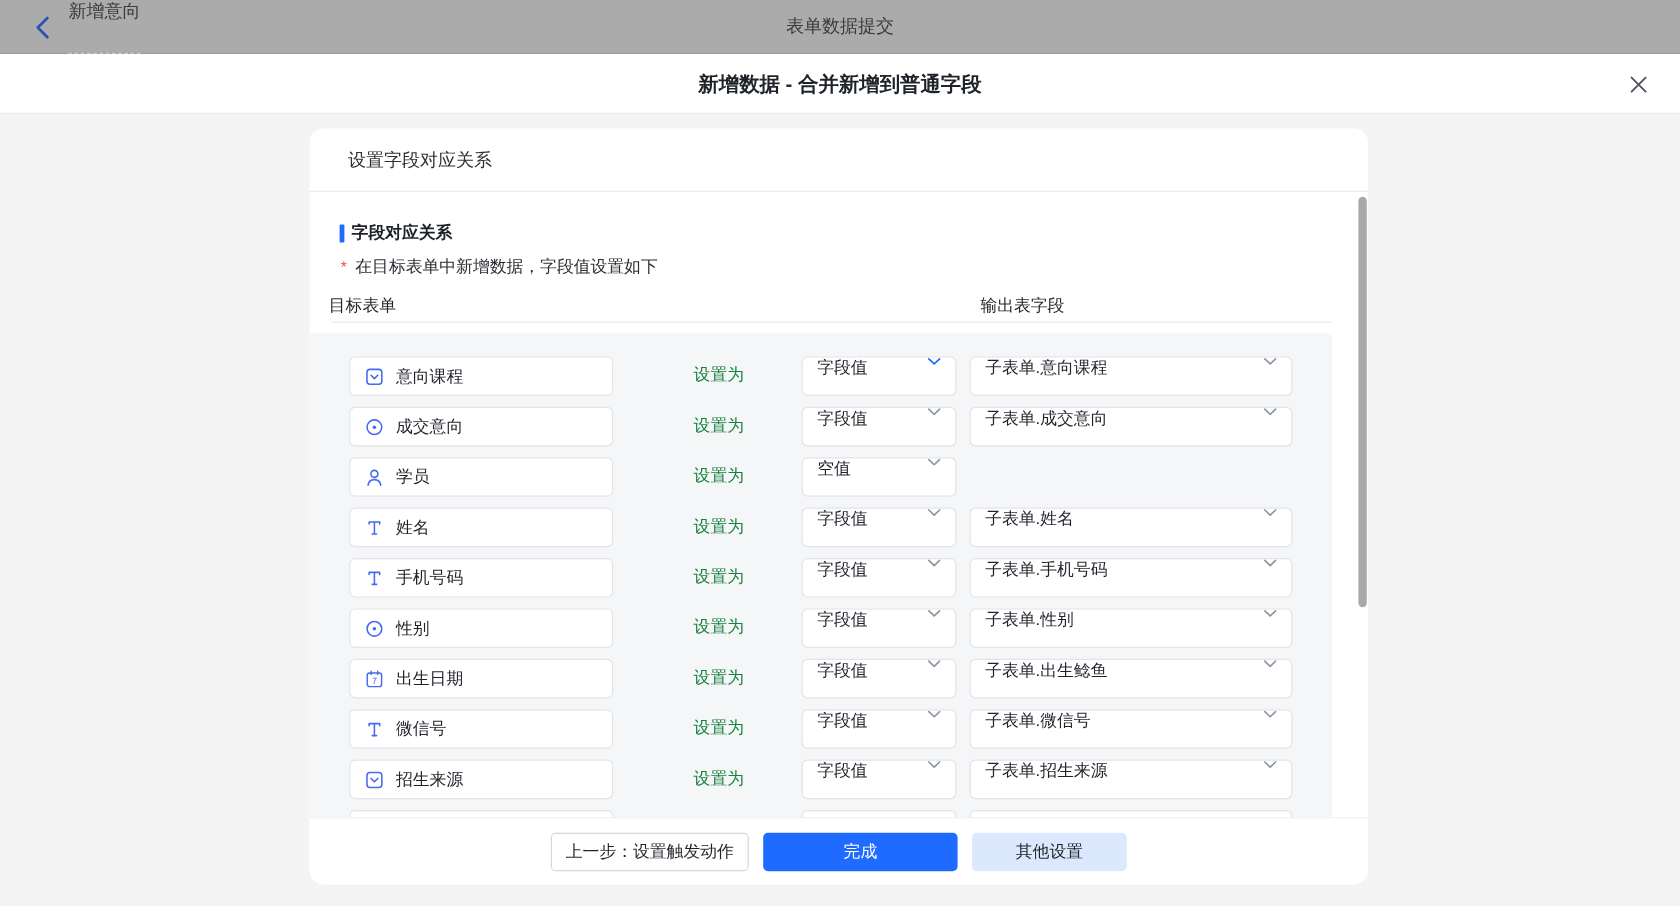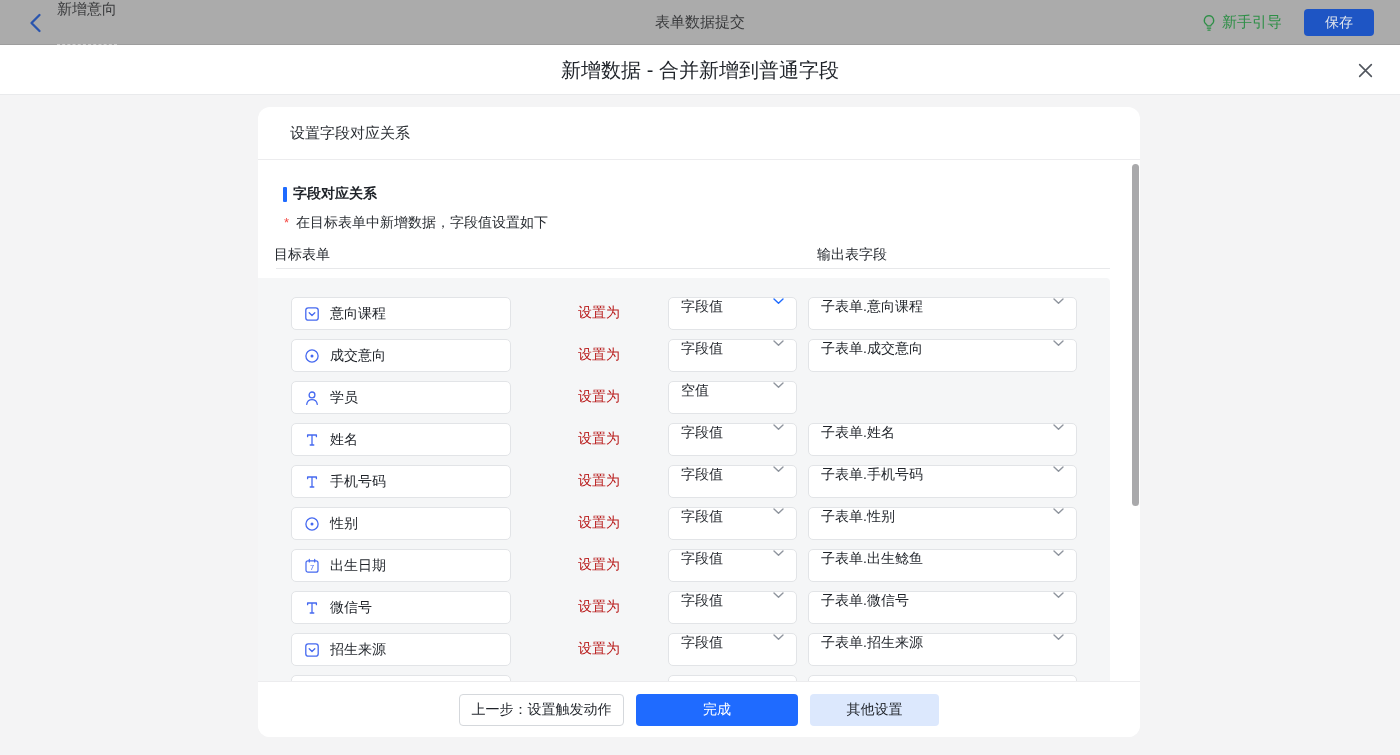--- a/index.html
+++ b/index.html
@@ -33,21 +33,21 @@
   }
 
   
   .dialog-header {
     position:absolute; top:45px; left:0; right:0; height:50px;
     background:#ffffff; border-bottom:1px solid #e9eaec;
   }
   .dialog-title {
     position:absolute; left:0; right:0; top:0; height:50px;
     display:flex; align-items:center; justify-content:center;
-    font-size:20px; font-weight:400; color:#1f2329;
+    font-size:17px; font-weight:700; color:#1f2329;
   }
   .dialog-close {
     position:absolute; right:24px; top:14px; width:22px; height:22px;
     display:flex; align-items:center; justify-content:center;
     color:#51565e; cursor:pointer;
   }
 
   
   .card {
     position:absolute; left:258px; top:107px; width:882px; height:630px;
@@ -75,21 +75,21 @@
   }
 
   .row { position:absolute; left:0; height:33px; width:100%; }
   .field-box {
     position:absolute; left:33px; width:220px; height:33px;
     background:#fff; border:1px solid #e2e4e7; border-radius:5px;
     display:flex; align-items:center; padding-left:12px; gap:10px;
   }
   .field-box .f-label { font-size:14px; color:#1f2329; }
   .f-icon { display:flex; align-items:center; color:var(--field-icon-blue,#4569f0); }
-  .set-as { position:absolute; left:310px; width:62px; top:7px; text-align:center; font-size:14px; color:#b91c1c; }
+  .set-as { position:absolute; left:310px; width:62px; top:7px; text-align:center; font-size:14px; color:#15803d; }
   .select {
     position:absolute; height:33px; background:#fff; border:1px solid #e2e4e7; border-radius:5px;
     display:flex; align-items:flex-start; justify-content:space-between;
     padding:0 12px; font-size:14px; color:#1f2329; cursor:pointer;
   }
   .select.mode { left:410px; width:129px; }
   .select.output { left:550px; width:269px; }
   .select .chev { color:#8f959e; display:flex; align-items:center; }
   .select .chev.blue { color:var(--accent-blue,#1f6bff); }
 
@@ -118,32 +118,20 @@
     <span class="back-btn">
       <span class="f-icon" style="color:#2a55ae;">
         <svg width="15" height="20" viewBox="0 0 15 20" fill="none">
             <path d="M11.5 2 L3.5 10 L11.5 18" stroke="currentColor" stroke-width="2.3" stroke-linecap="round" stroke-linejoin="round"></path>
           </svg>
       </span>
     </span>
     <span class="back-label">新增意向</span>
   </div>
   <div class="topbar-title">表单数据提交</div>
-  <div class="topbar-right">
-    <span class="guide-link">
-      <span class="f-icon" style="color:var(--guide-green,#2e8f47);">
-        <svg width="16" height="18" viewBox="0 0 16 18" fill="none" stroke="currentColor" stroke-width="1.3" stroke-linecap="round" stroke-linejoin="round">
-          <path d="M8 1.6a4.8 4.8 0 0 1 2.8 8.6c-.6.45-1 1-1 1.6H6.2c0-.6-.4-1.15-1-1.6A4.8 4.8 0 0 1 8 1.6z"></path>
-          <path d="M6.4 14.2h3.2M7 16.2h2"></path>
-        </svg>
-      </span>
-      <span>新手引导</span>
-    </span>
-    <button class="save-btn">保存</button>
-  </div>
 </div>
 
 <div class="dialog-header">
   <div class="dialog-title">新增数据 - 合并新增到普通字段</div>
   <span class="dialog-close">
     <svg width="17" height="17" viewBox="0 0 16 16" fill="none" stroke="currentColor" stroke-width="1.5" stroke-linecap="round">
         <path d="M2.5 2.5 L13.5 13.5 M13.5 2.5 L2.5 13.5"></path>
       </svg>
   </span>
 </div>

